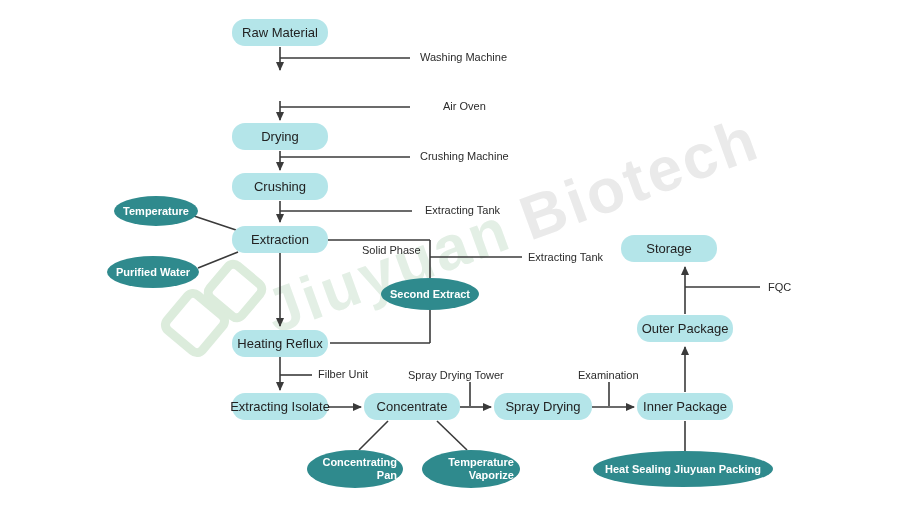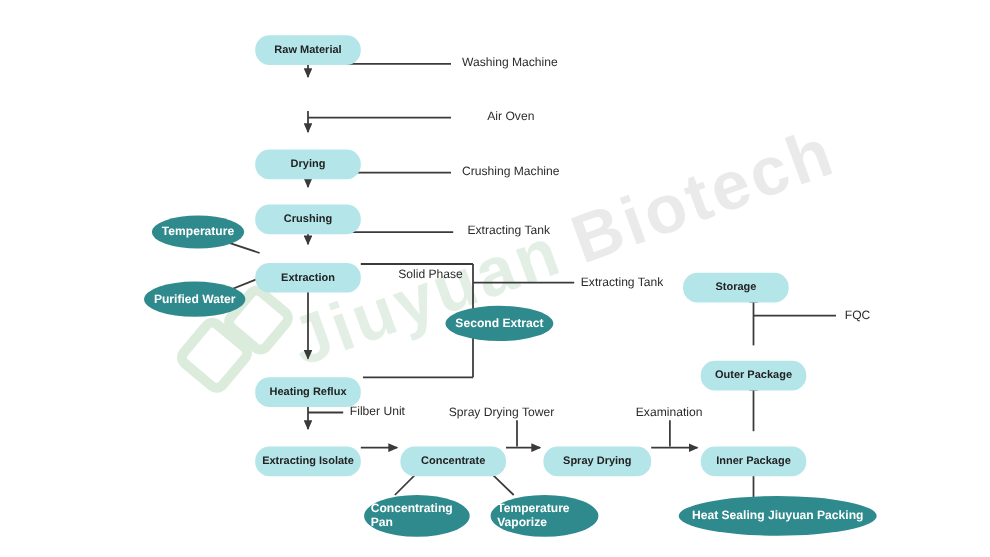--- a/index.html
+++ b/index.html
@@ -18,25 +18,25 @@
   .wm-b{color:var(--watermark-gray);}
   .logo{position:absolute;left:152px;top:252px;z-index:0;}
   .logo rect{stroke:var(--logo-green);fill:none;stroke-width:9;}
 
   .wires{position:absolute;left:0;top:0;z-index:1;}
   .wires line{stroke:var(--line);stroke-width:1.6;}
   #ah path{fill:var(--line);}
 
   .node{position:absolute;width:96px;height:27px;background:var(--node-fill);
     border-radius:13px;display:flex;align-items:center;justify-content:center;
-    font-size:10px;font-weight:700;color:var(--node-text);z-index:2;white-space:nowrap;margin-top:13px;}
+    font-size:13px;font-weight:400;color:var(--node-text);z-index:2;white-space:nowrap;}
   .oval{position:absolute;background:var(--oval-fill);border-radius:50%;
-    display:flex;align-items:center;justify-content:center;text-align:left;
+    display:flex;align-items:center;justify-content:center;text-align:right;
     font-size:11px;font-weight:700;color:var(--oval-text);line-height:1.18;
-    padding:0 6px;box-sizing:border-box;z-index:2;margin-left:24px;}
+    padding:0 6px;box-sizing:border-box;z-index:2;}
   .slabel{position:absolute;font-size:11px;font-weight:400;color:var(--label-text);
     white-space:nowrap;z-index:2;}
 </style>
 </head>
 <body>
 
 <div class="canvas">
 
   <div class="watermark">
     <span class="wm-a">Jiuyuan</span><span class="wm-b">Biotech</span>

